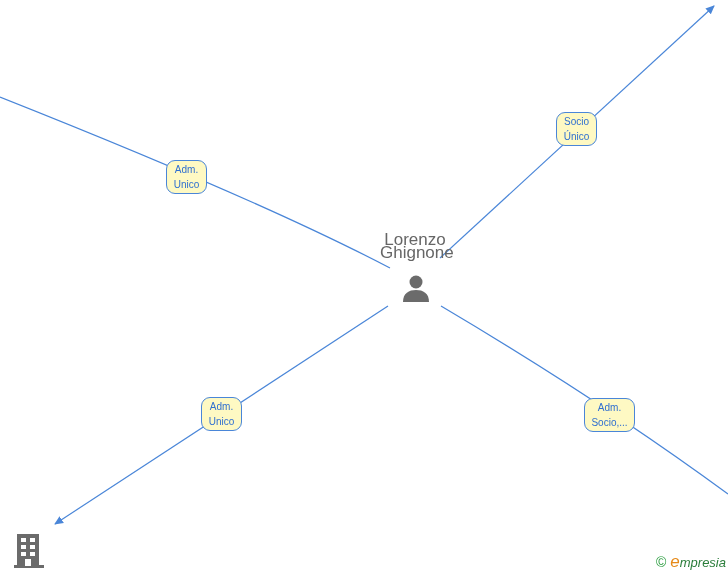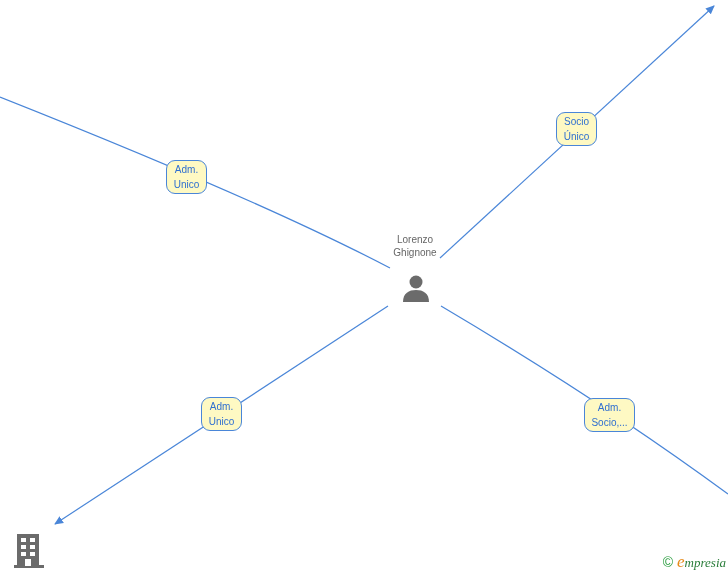--- a/index.html
+++ b/index.html
@@ -5,26 +5,26 @@
     html, body { margin: 0; padding: 0; background: #ffffff; }
     body { width: 728px; height: 575px; position: relative; overflow: hidden;
            font-family: "Liberation Sans", sans-serif; }
     svg.edges { position: absolute; left: 0; top: 0; width: 728px; height: 575px; }
     .edge-label {
       position: absolute; background: #fef9c3; border: 1px solid #4a86d8; border-radius: 9px;
       color: #2f6fd0; font-size: 10px; line-height: 15px; text-align: center;
       padding: 1px 4px; box-sizing: border-box; cursor: pointer;
     }
     .node-name {
-      position: absolute; color: #666; font-size: 10px; line-height: 13px; text-align: center;
+      position: absolute; color: #666; font-size: 17px; line-height: 13px; text-align: center;
     }
     .person-icon { position: absolute; left: 401px; top: 273px; width: 30px; height: 30px; }
     .building-icon { position: absolute; left: 14px; top: 533px; width: 30px; height: 36px; }
     .footer { position: absolute; right: 2px; bottom: 3px; font-size: 14px; color: #2a9d3f; }
-    .footer .brand { font-family: Liberation Serif, serif; font-style: italic; color: #2a7d3a; font-size: 13px; }
+    .footer .brand { font-family: Liberation Sans, sans-serif; font-style: italic; color: #2a7d3a; font-size: 13px; }
     .footer .brand .e { color: #e68a1a; font-size: 17px; }
   </style>
 </head>
 <body>
 
 <svg class="edges" viewBox="0 0 728 575">
   <defs>
     <marker id="arrow" markerWidth="10" markerHeight="10" refX="8" refY="5" orient="auto" markerUnits="userSpaceOnUse">
       <path d="M0,1 L9,5 L0,9 z" fill="#4a86d8"></path>
     </marker>

